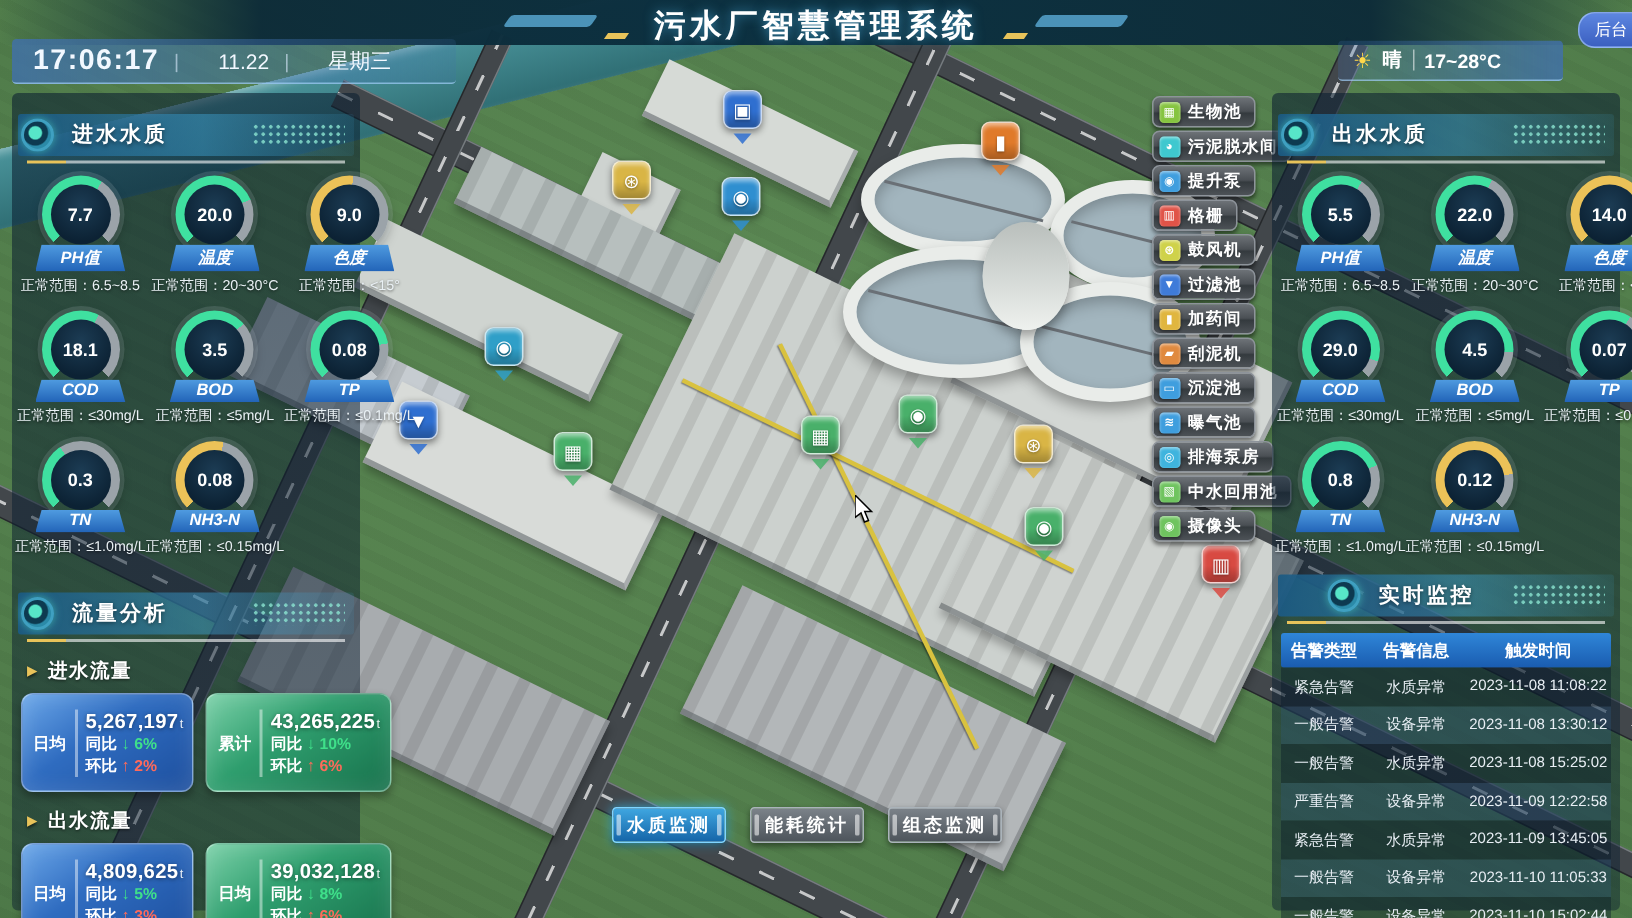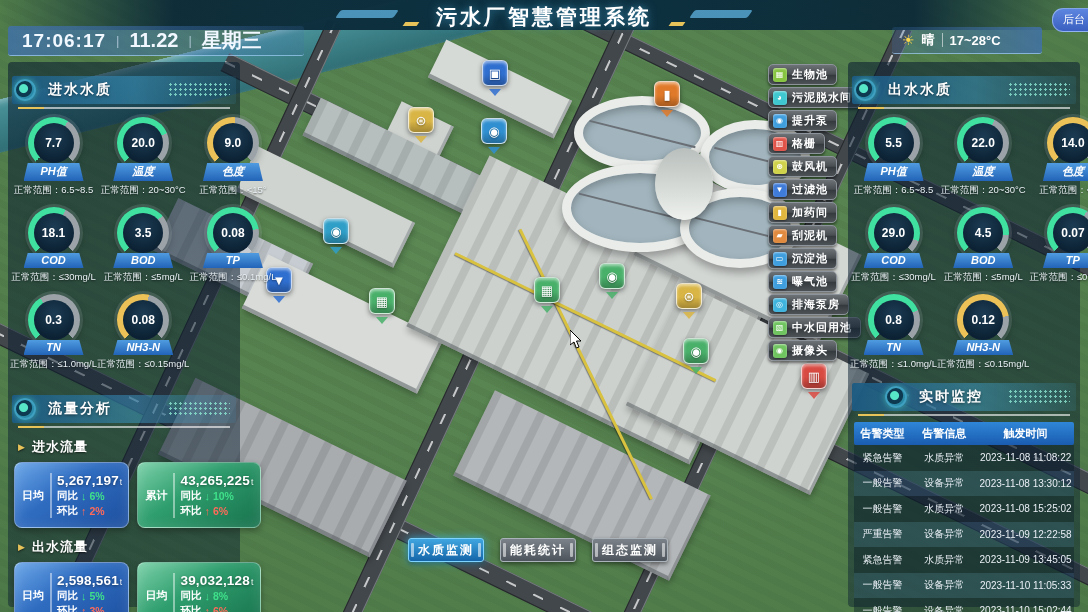--- a/index.html
+++ b/index.html
@@ -48,21 +48,21 @@
   .wing.r { right:338px; top:10px; width:58px; }
   .wingdash { position:absolute; height:4px; width:14px; background:#e8c35a; transform:skewX(-35deg); z-index:6; }
   .wingdash.l { left:404px; top:22px; } .wingdash.r { right:404px; top:22px; }
 
   .clockbar { position:absolute; left:8px; top:26px; width:296px; height:30px; z-index:6;
     display:flex; align-items:center; gap:10px; padding:0 14px; border-radius:3px;
     background:linear-gradient(90deg, rgba(64,112,176,.78), rgba(64,112,176,.18));
     border-bottom:1px solid rgba(170,215,255,.65); color:#f2f8ff; }
   .clockbar .time { font-size:19px; font-weight:bold; letter-spacing:1px; }
   .clockbar .sep { color:rgba(220,235,255,.6); font-size:13px; }
-  .clockbar .date, .clockbar .weekday { font-size:20px; font-weight:bold; }
+  .clockbar .date, .clockbar .weekday { font-size:14px; font-weight:normal;margin-left:16px; }
 
   .weatherbar { position:absolute; right:46px; top:27px; width:150px; height:27px; z-index:6;
     display:flex; align-items:center; gap:7px; padding:0 10px; border-radius:3px;
     background:linear-gradient(270deg, rgba(64,112,176,.78), rgba(64,112,176,.22));
     border-bottom:1px solid rgba(170,215,255,.65); color:#fff; font-size:13px; font-weight:bold; }
   .weatherbar .sun { color:#ffd84a; font-size:14px; font-weight:normal; }
   .weatherbar .wsep { width:1px; height:14px; background:rgba(255,255,255,.55); }
   .backend { position:absolute; right:-12px; top:8px; z-index:7; padding:3px 14px 4px 10px;
     background:linear-gradient(180deg,#5d86e0,#3a5fc0); border-radius:11px; color:#fff; font-size:11px;
     border:1px solid rgba(180,210,255,.6); cursor:pointer; }
@@ -400,21 +400,21 @@
       </div>
 
     <div class="sub-label">
       <span class="tri">▶</span>
       <span>出水流量</span>
     </div>
     <div class="cards" id="flow-out">
         <div class="fcard blue">
     <div class="ftag">日均</div>
     <div class="fstats">
-      <div class="fval"><span>2,598,561</span><span class="funit">t</span></div>
+      <div class="fval"><span>4,809,625</span><span class="funit">t</span></div>
       <div class="frow">
               <span class="fl">同比</span>
               <span class="arrow down">↓</span>
               <span class="pct g">5%</span>
             </div>
       <div class="frow">
               <span class="fl">环比</span>
               <span class="arrow up">↑</span>
               <span class="pct r">3%</span>
             </div>

